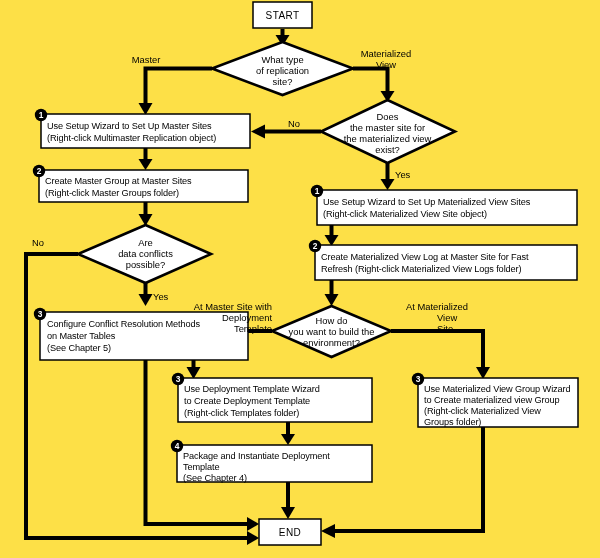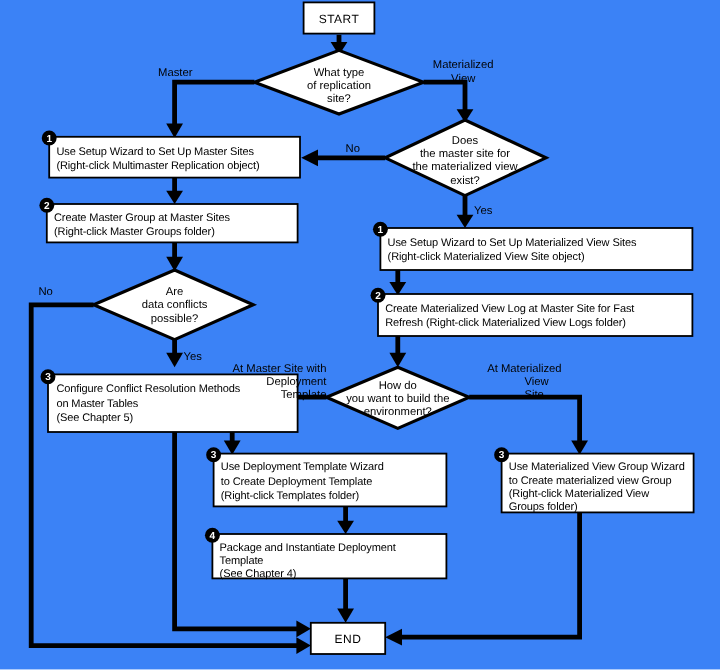--- a/index.html
+++ b/index.html
@@ -7,21 +7,21 @@
     padding: 0;
     background: #ffffff;
   }
   body {
     font-family: "Liberation Sans", sans-serif;
   }
   #chart-root {
     position: relative;
     width: 600px;
     height: 558px;
-    background: #3b82f6;
+    background: #fde047;
     overflow: hidden;
   }
   svg.flow {
     position: absolute;
     left: 0;
     top: 0;
     width: 600px;
     height: 558px;
   }
   .conn {

